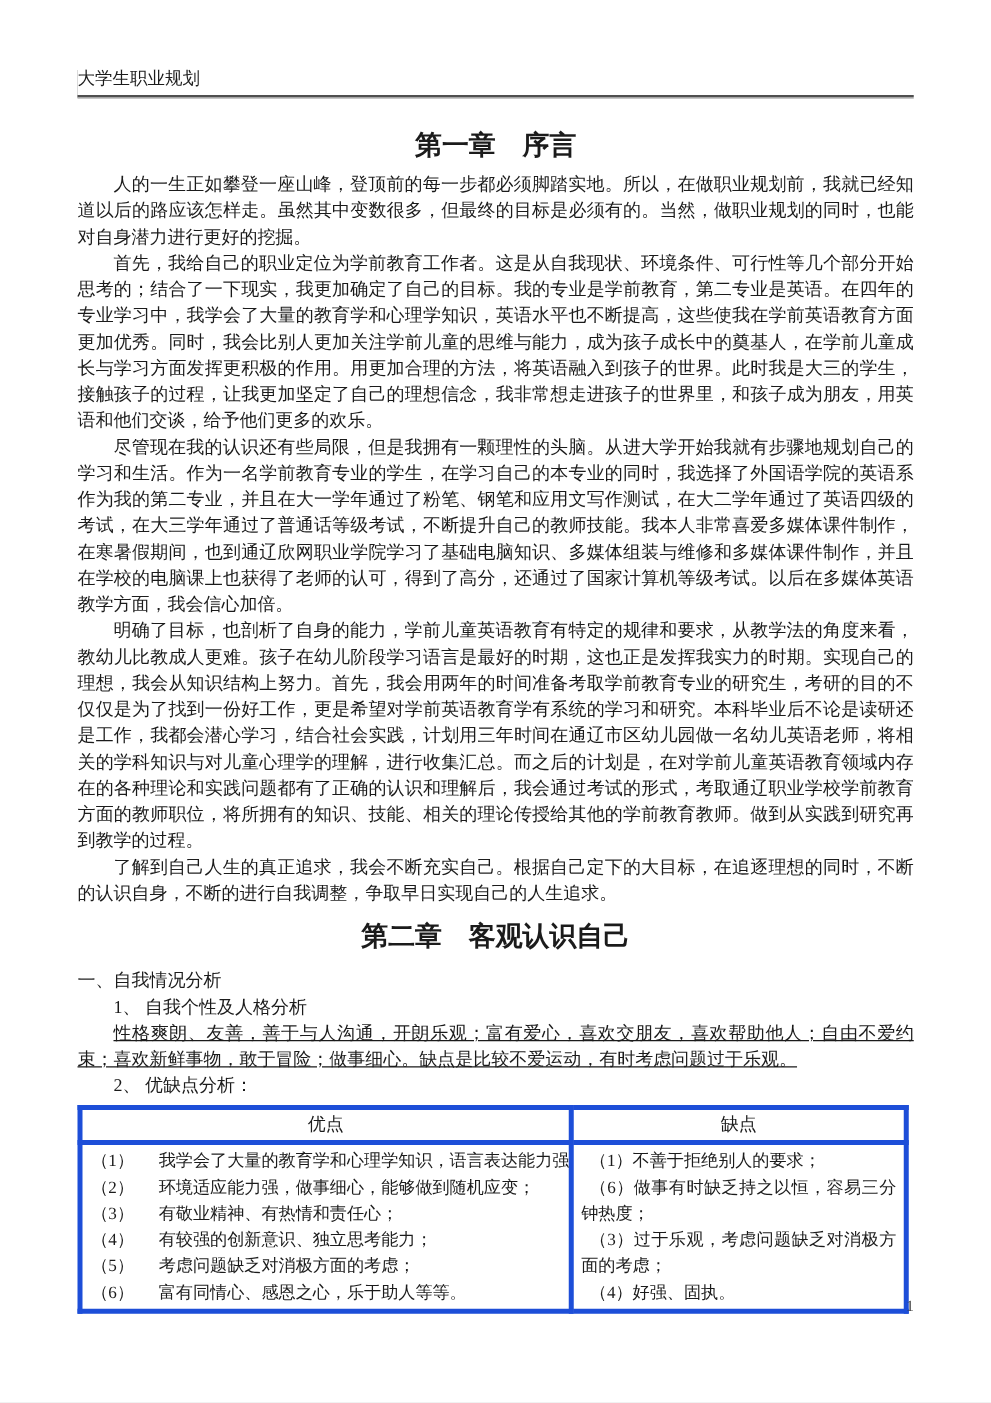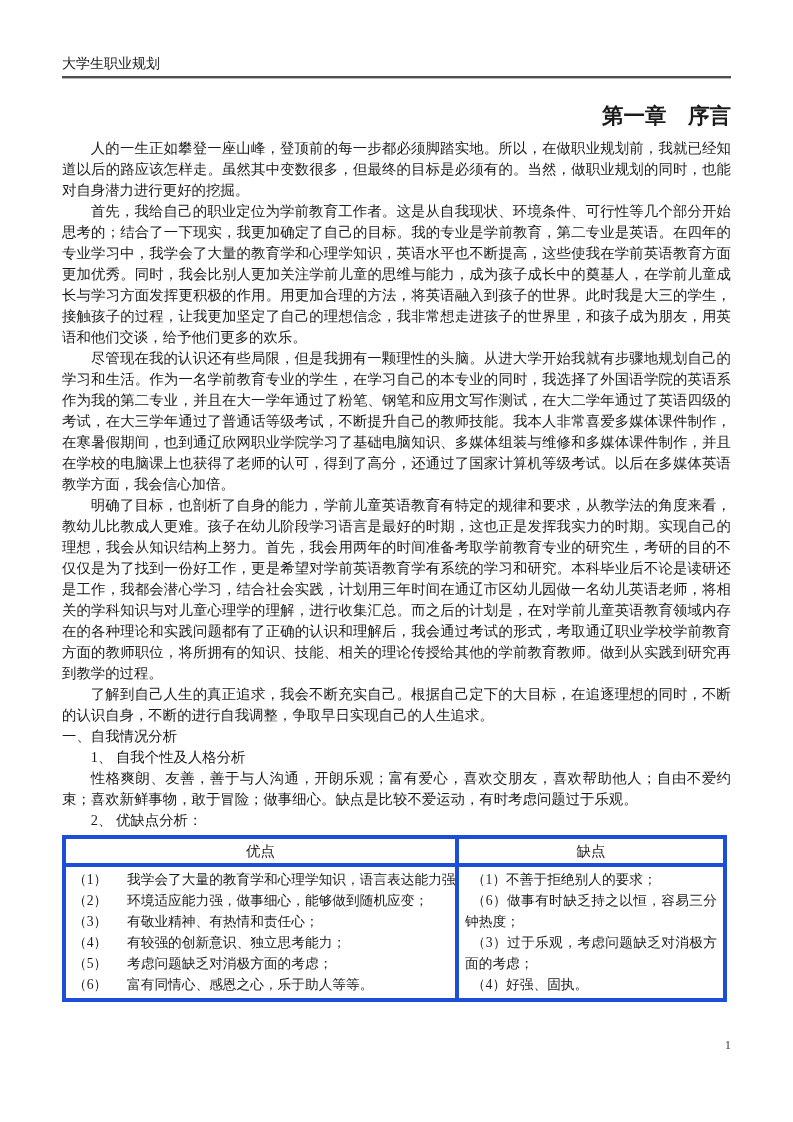--- a/index.html
+++ b/index.html
@@ -16,39 +16,39 @@
     overflow: hidden;
   }
   .doc-header {
     font-size: 14px;
     line-height: 18px;
     padding-bottom: 3px;
     border-bottom: 2px solid #4f4f4f;
     box-shadow: 0 1px 0 #b5b5b5;
   }
   .chapter-title {
-    text-align: right;
+    text-align: center;
     font-weight: bold;
     font-size: 21.5px;
     line-height: 29px;
     margin: 24px 0 7px 0;
   }
   .chapter-title.second { margin: 9px 0 11px 0; }
   .body-text p.para {
     margin: 0;
     font-size: 14.4px;
     line-height: 21px;
     text-align: justify;
     text-indent: 2em;
   }
   p.heading-l1 { margin: 0; font-size: 14.4px; line-height: 21px; }
   p.heading-l2 { margin: 0; font-size: 14.4px; line-height: 21px; text-indent: 2em; }
   p.section-text {
     margin: 0; font-size: 14.4px; line-height: 21px;
-    text-align: justify; text-indent: 2em;
+    text-align: justify; text-indent: 2em; text-decoration: underline;
   }
   table.pros-cons {
     width: 661px;
     margin-top: 4px;
     border-collapse: collapse;
     table-layout: fixed;
   }
   table.pros-cons th, table.pros-cons td {
     border: 4px solid #1d4ed8;
     vertical-align: top;
@@ -99,20 +99,21 @@
   <h1 class="chapter-title">第一章　序言</h1>
 
   <div class="body-text">
     <p class="para">人的一生正如攀登一座山峰，登顶前的每一步都必须脚踏实地。所以，在做职业规划前，我就已经知道以后的路应该怎样走。虽然其中变数很多，但最终的目标是必须有的。当然，做职业规划的同时，也能对自身潜力进行更好的挖掘。</p>
     <p class="para">首先，我给自己的职业定位为学前教育工作者。这是从自我现状、环境条件、可行性等几个部分开始思考的；结合了一下现实，我更加确定了自己的目标。我的专业是学前教育，第二专业是英语。在四年的专业学习中，我学会了大量的教育学和心理学知识，英语水平也不断提高，这些使我在学前英语教育方面更加优秀。同时，我会比别人更加关注学前儿童的思维与能力，成为孩子成长中的奠基人，在学前儿童成长与学习方面发挥更积极的作用。用更加合理的方法，将英语融入到孩子的世界。此时我是大三的学生，接触孩子的过程，让我更加坚定了自己的理想信念，我非常想走进孩子的世界里，和孩子成为朋友，用英语和他们交谈，给予他们更多的欢乐。</p>
     <p class="para">尽管现在我的认识还有些局限，但是我拥有一颗理性的头脑。从进大学开始我就有步骤地规划自己的学习和生活。作为一名学前教育专业的学生，在学习自己的本专业的同时，我选择了外国语学院的英语系作为我的第二专业，并且在大一学年通过了粉笔、钢笔和应用文写作测试，在大二学年通过了英语四级的考试，在大三学年通过了普通话等级考试，不断提升自己的教师技能。我本人非常喜爱多媒体课件制作，在寒暑假期间，也到通辽欣网职业学院学习了基础电脑知识、多媒体组装与维修和多媒体课件制作，并且在学校的电脑课上也获得了老师的认可，得到了高分，还通过了国家计算机等级考试。以后在多媒体英语教学方面，我会信心加倍。</p>
     <p class="para">明确了目标，也剖析了自身的能力，学前儿童英语教育有特定的规律和要求，从教学法的角度来看，教幼儿比教成人更难。孩子在幼儿阶段学习语言是最好的时期，这也正是发挥我实力的时期。实现自己的理想，我会从知识结构上努力。首先，我会用两年的时间准备考取学前教育专业的研究生，考研的目的不仅仅是为了找到一份好工作，更是希望对学前英语教育学有系统的学习和研究。本科毕业后不论是读研还是工作，我都会潜心学习，结合社会实践，计划用三年时间在通辽市区幼儿园做一名幼儿英语老师，将相关的学科知识与对儿童心理学的理解，进行收集汇总。而之后的计划是，在对学前儿童英语教育领域内存在的各种理论和实践问题都有了正确的认识和理解后，我会通过考试的形式，考取通辽职业学校学前教育方面的教师职位，将所拥有的知识、技能、相关的理论传授给其他的学前教育教师。做到从实践到研究再到教学的过程。</p>
     <p class="para">了解到自己人生的真正追求，我会不断充实自己。根据自己定下的大目标，在追逐理想的同时，不断的认识自身，不断的进行自我调整，争取早日实现自己的人生追求。</p>
   </div>
 
+  <h1 class="chapter-title second">第二章　客观认识自己</h1>
 
   <p class="heading-l1">一、自我情况分析</p>
   <p class="heading-l2">1、 自我个性及人格分析</p>
   <p class="section-text">性格爽朗、友善，善于与人沟通，开朗乐观；富有爱心，喜欢交朋友，喜欢帮助他人；自由不爱约束；喜欢新鲜事物，敢于冒险；做事细心。缺点是比较不爱运动，有时考虑问题过于乐观。</p>
   <p class="heading-l2">2、 优缺点分析：</p>
 
   <table class="pros-cons">
     <colgroup>
       <col class="adv-col">
       <col class="dis-col">

